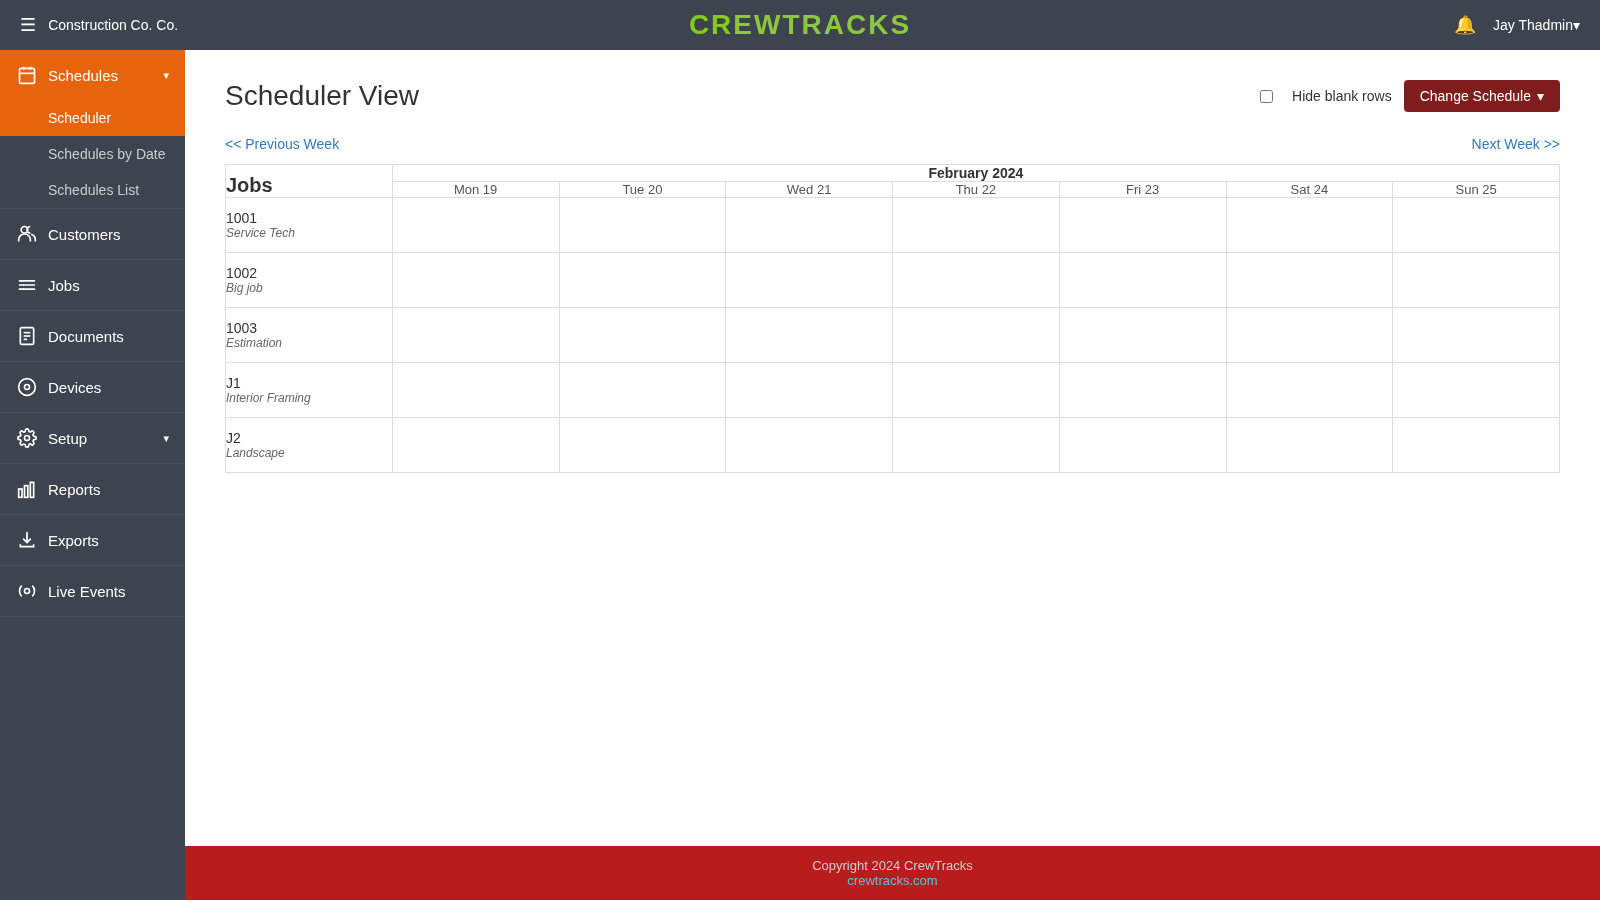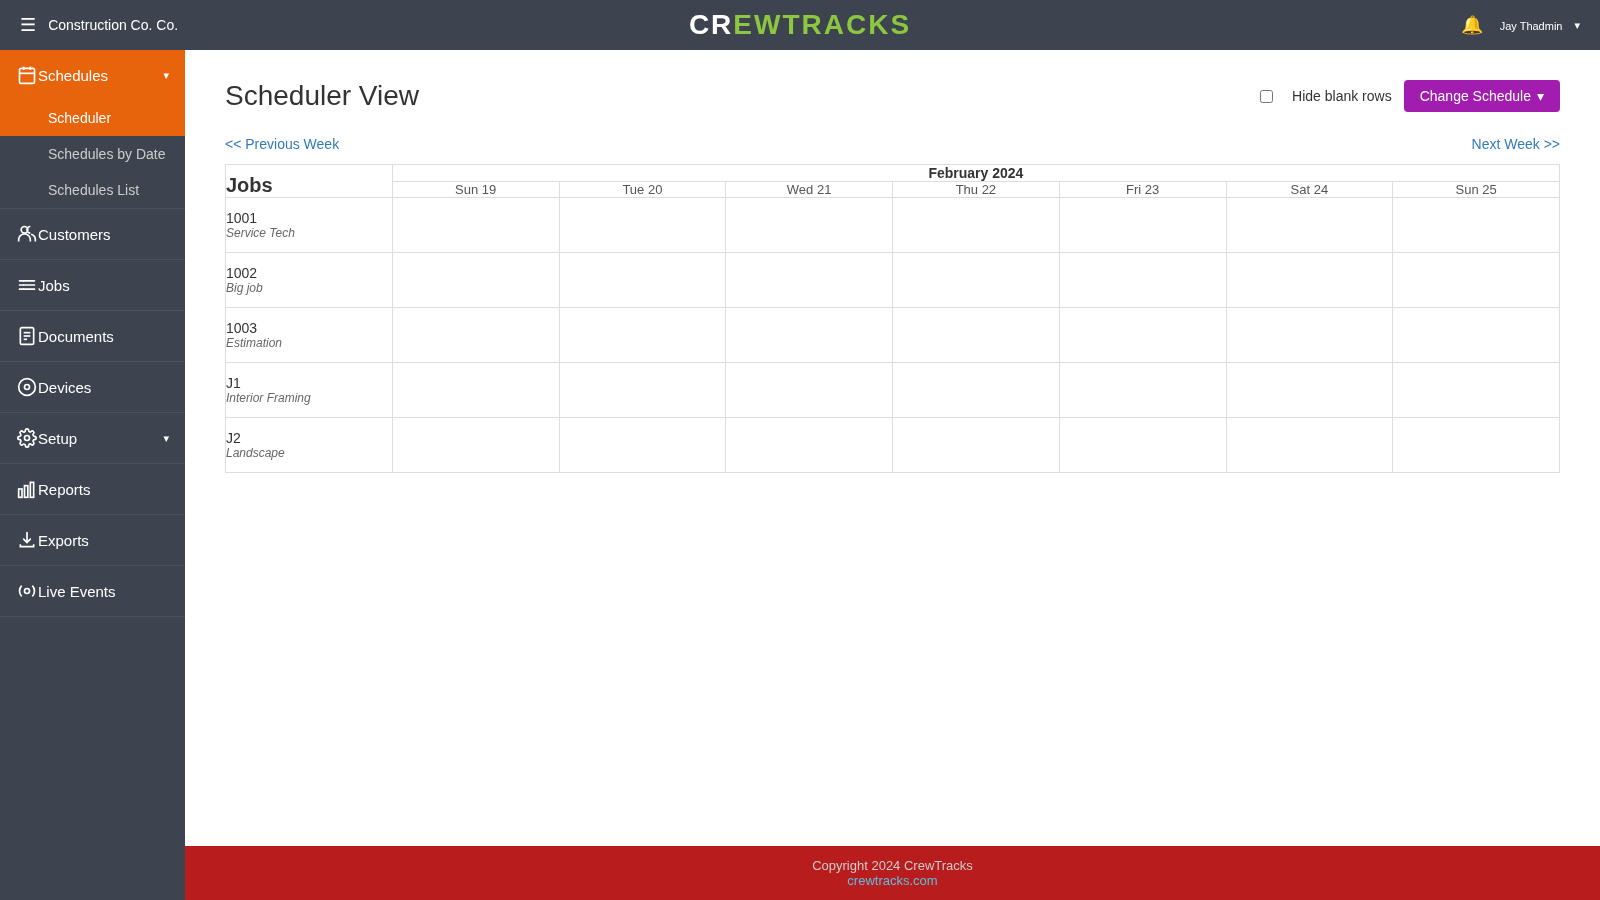--- a/index.html
+++ b/index.html
@@ -31,29 +31,29 @@
     }
     .logo {
       position: absolute;
       left: 50%;
       transform: translateX(-50%);
       font-size: 28px;
       font-weight: 900;
       font-family: Arial Black, sans-serif;
       letter-spacing: 2px;
     }
-    .logo span.crew { color: #ffffff; }
+    .logo span.crew { color: #84cc16; }
     .logo span.tracks { color: #8dc63f; margin-top: 48px; }
     .top-header-right {
       display: flex;
       align-items: center;
       gap: 16px;
     }
     .bell-icon { color: #fff; font-size: 18px; cursor: pointer; }
-    .user-menu { color: #fff; font-size: 11px; cursor: pointer; display: flex; align-items: flex-end; gap: 12px; }
+    .user-menu { color: #fff; font-size: 14px; cursor: pointer; display: flex; align-items: flex-end; gap: 0; }
 
     
     .main-layout {
       display: flex;
       flex: 1;
       overflow: hidden;
     }
 
     
     .sidebar {
@@ -65,20 +65,21 @@
       overflow-y: auto;
     }
 
     .sidebar-section {
       border-bottom: 1px solid #4a5060;
     }
 
     .sidebar-item {
       display: flex;
       align-items: center;
+      gap: 10px;
       padding: 14px 16px;
       color: #fff;
       cursor: pointer;
       font-size: 15px;
     }
     .sidebar-item.active-parent {
       background: #e8640c;
       color: #fff;
     }
     .sidebar-icon {
@@ -139,21 +140,21 @@
     }
     .hide-blank-label {
       display: flex;
       align-items: center;
       gap: 19px;
       font-size: 14px;
       color: #333;
       cursor: pointer;
     }
     .change-schedule-btn {
-      background: #a21caf;
+      background: #7f1d1d;
       color: #fff;
       border: none;
       padding: 8px 16px;
       font-size: 14px;
       border-radius: 4px;
       cursor: pointer;
       display: flex;
       align-items: center;
       gap: 6px;
     }
@@ -421,21 +422,21 @@
         <thead>
           <tr>
             <th class="jobs-col-header" rowspan="2">
               <span>Jobs</span>
             </th>
             <th colspan="7" class="month-header">
               <span>February 2024</span>
             </th>
           </tr>
           <tr id="day-headers">
-          <th class="day-header">Sun 19</th>
+          <th class="day-header">Mon 19</th>
               <th class="day-header">Tue 20</th>
               <th class="day-header">Wed 21</th>
               <th class="day-header">Thu 22</th>
               <th class="day-header">Fri 23</th>
               <th class="day-header">Sat 24</th>
               <th class="day-header">Sun 25</th>
             </tr>
         </thead>
         <tbody id="jobs-tbody">
         <tr>

